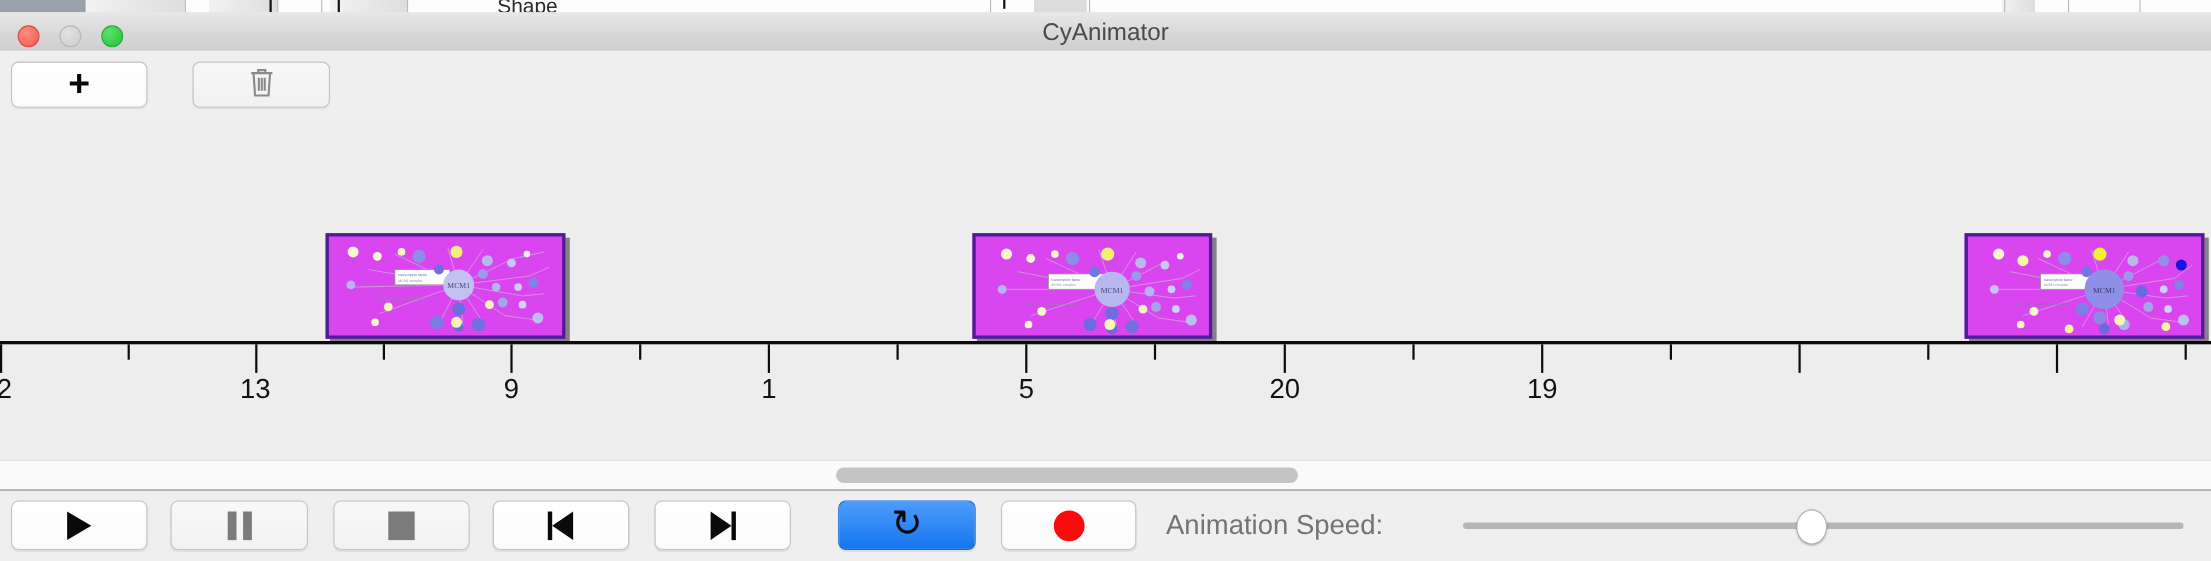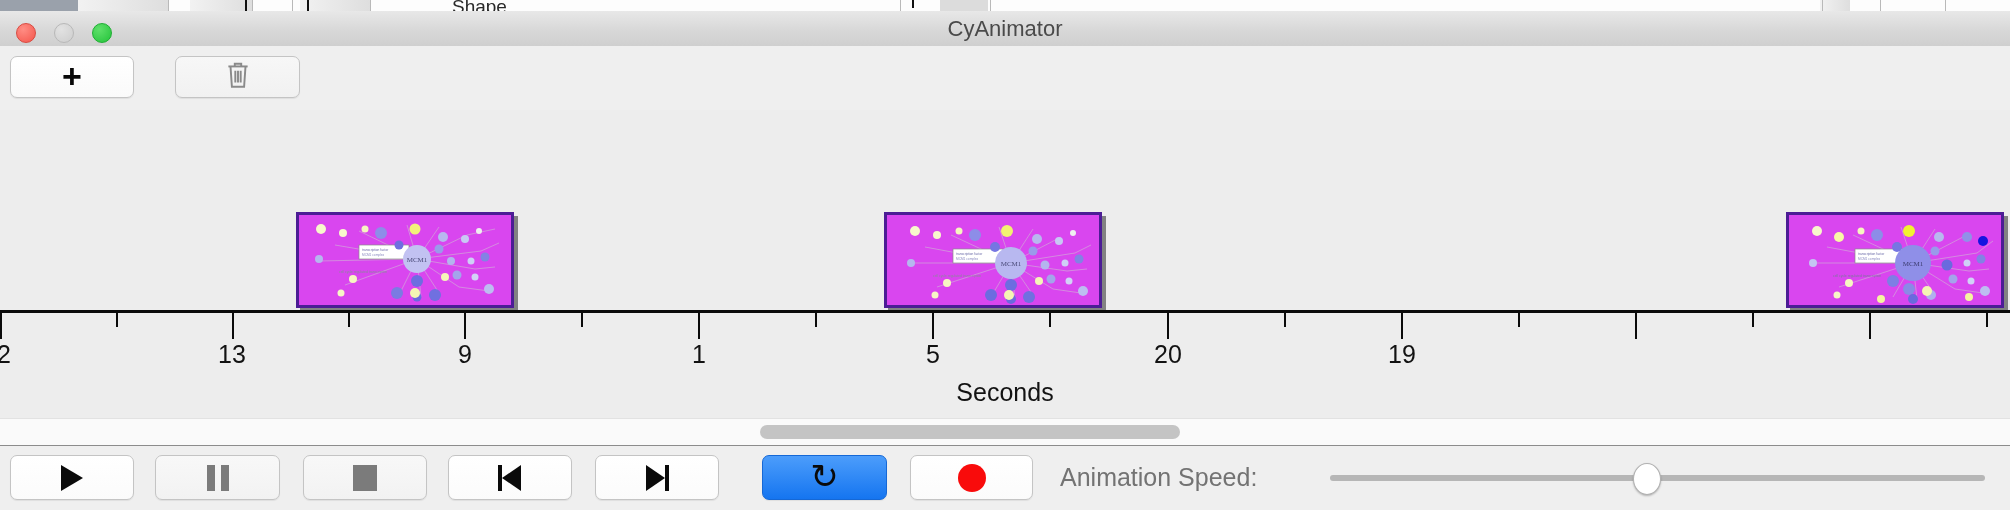--- a/index.html
+++ b/index.html
@@ -338,21 +338,20 @@
     <div class="tick minor" style="left:1986px;"></div>
 
     <div class="tick-label" style="left:4px;">2</div>
     <div class="tick-label" style="left:232px;">13</div>
     <div class="tick-label" style="left:465px;">9</div>
     <div class="tick-label" style="left:699px;">1</div>
     <div class="tick-label" style="left:933px;">5</div>
     <div class="tick-label" style="left:1168px;">20</div>
     <div class="tick-label" style="left:1402px;">19</div>
 
-    <div class="axis-title">Seconds</div>
   </div>
 
   <div class="hscroll">
     <div class="hscroll-thumb"></div>
   </div>
 
   <div class="controlbar">
 
     <div class="cbtn" id="play-button">
       <span class="gl-play"></span>

